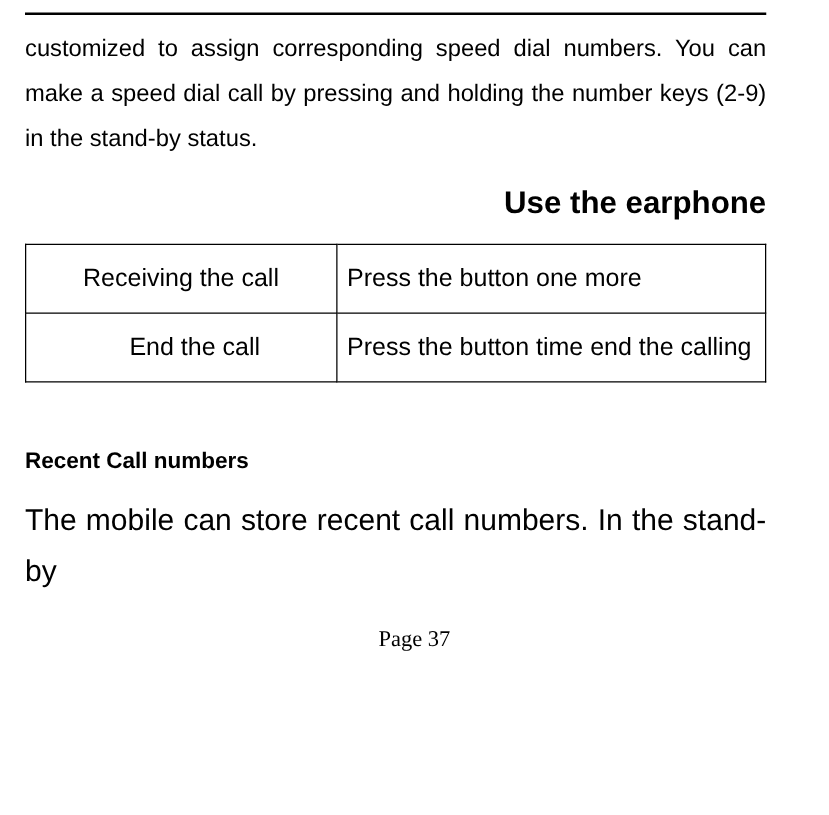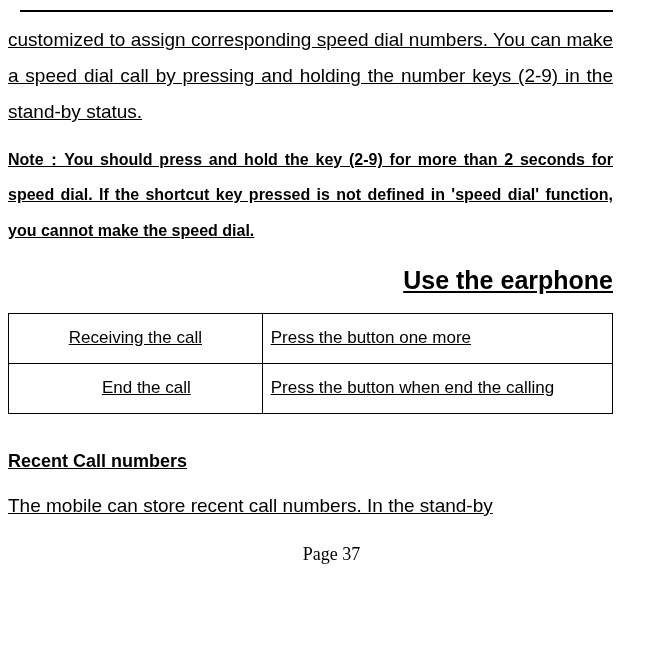--- a/index.html
+++ b/index.html
@@ -13,22 +13,21 @@
       background: #fff;
       font-family: Arial, sans-serif;
       color: #000;
       padding: 0;
     }
     .topline {
       border-top: 2px solid #000;
       margin: 10px 50px 0 20px;
     }
     .content {
-      padding: 10px 50px 0 8px;
-      text-decoration: underline;
+      padding: 10px 50px 0 20px;
     }
     .para1 {
       font-size: 19px;
       line-height: 1.9;
       text-align: justify;
     }
     .note {
       font-size: 16px;
       font-weight: bold;
       line-height: 2.2;
@@ -45,73 +44,72 @@
     .para2 {
       font-size: 19px;
       line-height: 1.9;
       text-align: justify;
       text-indent: 10px;
     }
     table {
       border-collapse: collapse;
       width: 100%;
       margin-top: 18px;
-      font-size: 17px;
+      font-size: 20px;
     }
     td {
       border: 1px solid #000;
       padding: 10px 8px;
       vertical-align: top;
       line-height: 1.7;
     }
     td.col1 {
       width: 42%;
       text-align: center;
     }
     td.col2 {
       width: 58%;
       text-align: justify;
     }
     .heading2 {
       font-size: 18px;
       font-weight: bold;
-      margin-top: 37px;
+      margin-top: 52px;
       margin-bottom: 18px;
     }
     .para3 {
-      font-size: 19px;
+      font-size: 24px;
       line-height: 1.7;
       text-align: justify;
     }
     .footer {
       text-align: center;
       font-family: 'Times New Roman', serif;
       font-size: 18px;
       margin-top: 22px;
     }
   </style>
 </head>
 <body>
 
 <div class="topline"></div>
 
 <div class="content">
   <p class="para1">customized to assign corresponding speed dial numbers. You can make a speed dial call by pressing and holding the number keys (2-9) in the stand-by status.</p>
-  <p class="note">Note：You should press and hold the key (2-9) for more than 2 seconds for speed dial. If the shortcut key pressed is not defined in 'speed dial' function, you cannot make the speed dial.</p>
   <p class="heading">Use the earphone</p>
 
   <table>
     <tbody>
         <tr>
       <td class="col1">Receiving the call</td>
       <td class="col2">Press the button one more</td>
     </tr>
     <tr>
       <td class="col1" style="text-align:center; padding-left:30px;">End the call</td>
-      <td class="col2">Press the button when end the calling</td>
+      <td class="col2">Press the button time end the calling</td>
     </tr>
   </tbody>
     </table>
 
   <p class="heading2">Recent Call numbers</p>
   <p class="para3">The mobile can store recent call numbers. In the stand-by</p>
 </div>
 
 <div class="footer">Page 37</div>
 

